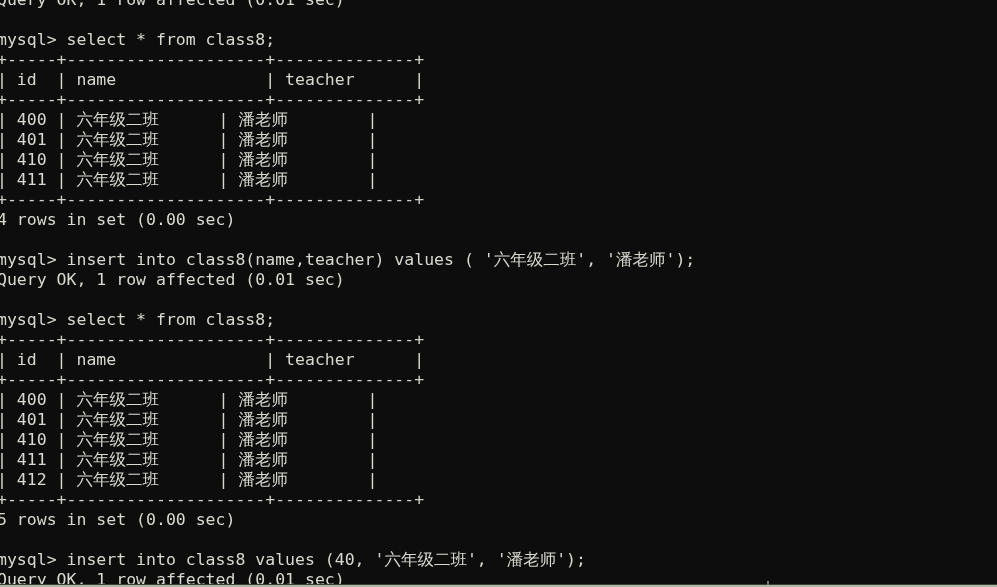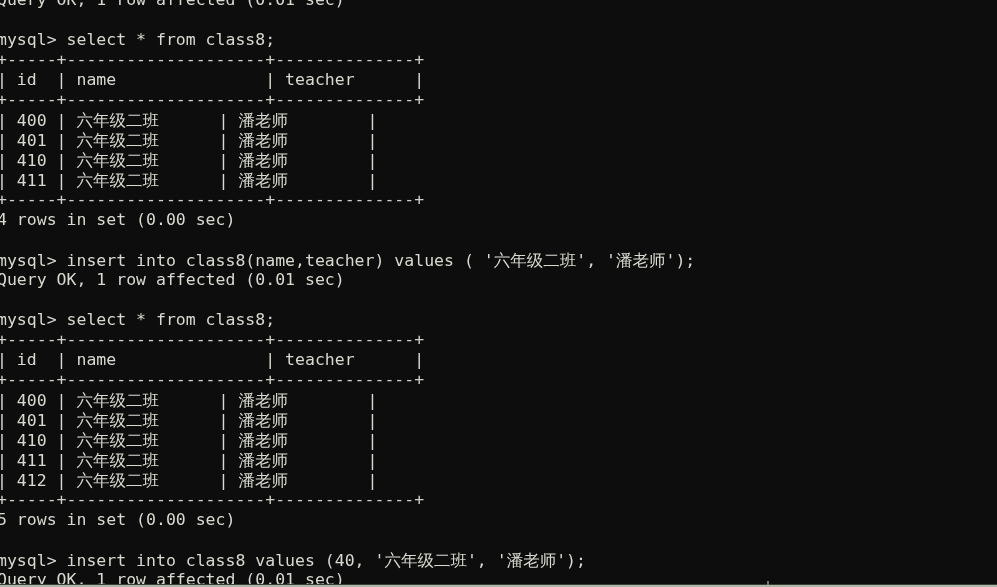--- a/index.html
+++ b/index.html
@@ -47,21 +47,21 @@
   }
   .line.blank {
     color: transparent;
   }
   
   .line.rule {
     color: #cfcfc8;
     letter-spacing: 0px;
   }
   .cjk {
-    font-family: Liberation Sans, sans-serif;
+    font-family: Liberation Serif, serif;
   }
   #bottom-bar {
     position: absolute;
     left: 0;
     bottom: 0;
     width: 997px;
     height: 2px;
     background: #aeb7a8;
   }
   #bottom-bar-inner {

